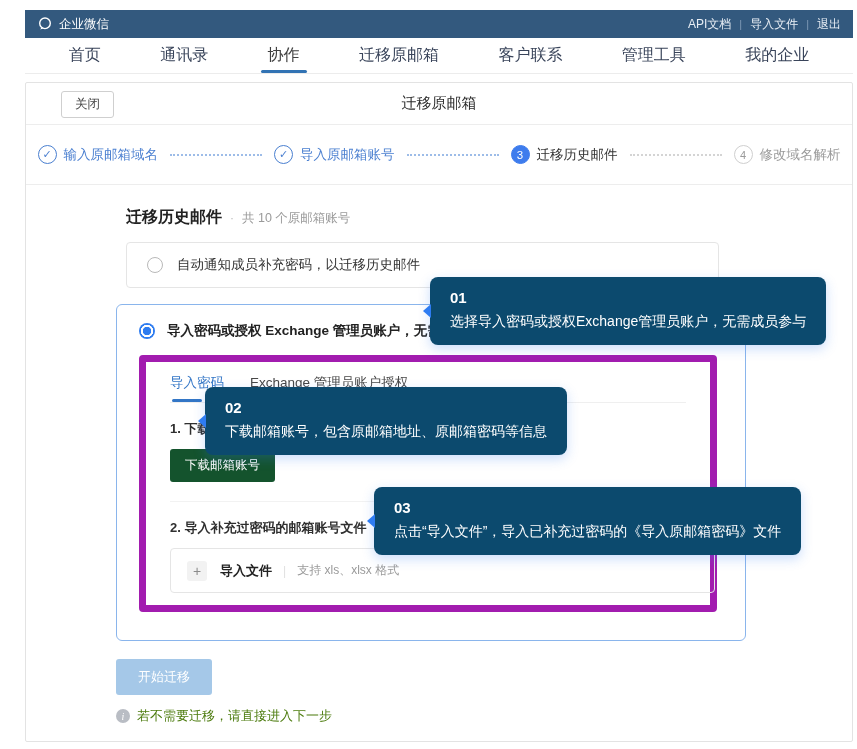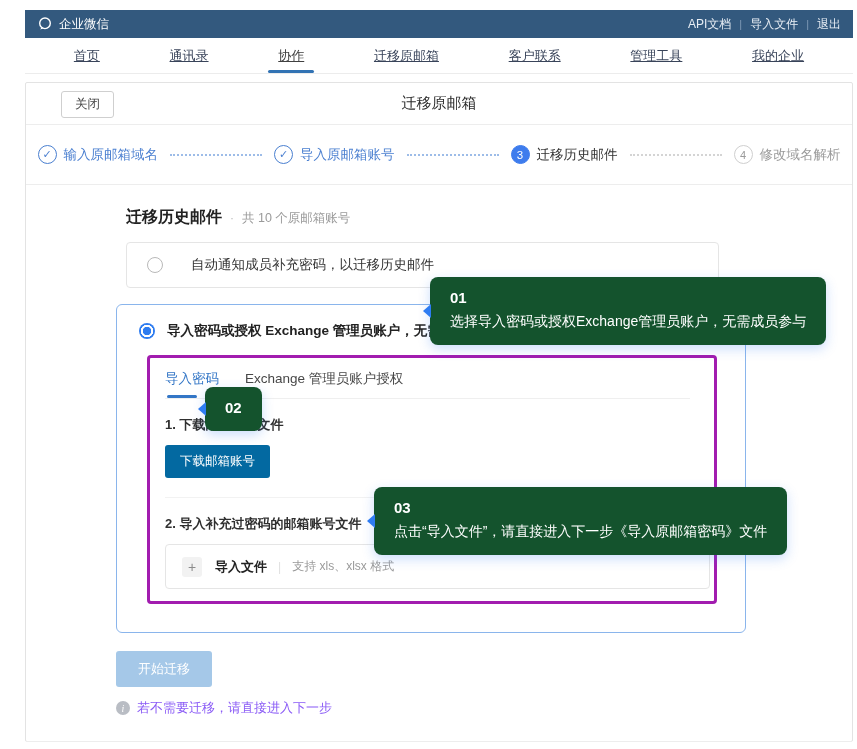--- a/index.html
+++ b/index.html
@@ -21,21 +21,21 @@
   .topbar-right a { color:#e8eef5; text-decoration:none; cursor:pointer; }
   .topbar-sep { color:#7d9ab5; font-size:11px; }
 
   
   .navbar {
     height:36px; background:#fff; border-bottom:1px solid #ececec;
     display:flex; align-items:stretch; justify-content:space-around; padding:0 14px;
   }
   .nav-tab {
     display:flex; align-items:center; position:relative;
-    font-size:13px; color:#39445a; cursor:pointer; padding:0 4px;text-decoration:underline;
+    font-size:16px; color:#39445a; cursor:pointer; padding:0 4px;
   }
   .nav-tab.active { color:#404040; }
   .nav-tab.active::after {
     content:""; position:absolute; left:50%; transform:translateX(-50%);
     bottom:0; width:46px; height:3px; border-radius:2px; background:#3273b4;
   }
 
   
   .panel {
     margin-top:8px; background:#fff; border:1px solid #e3e3e3; border-radius:2px;
@@ -74,21 +74,21 @@
 
   
   .content { padding:22px 35px 0 90px; position:relative; }
   .section-title-row { display:flex; align-items:baseline; gap:8px; margin-left:10px; }
   .section-title { font-size:16px; font-weight:bold; color:#222; }
   .section-dot { color:#bbb; font-size:12px; }
   .section-subtitle { font-size:12.5px; color:#9a9a9a; }
 
   .option-card {
     border:1px solid #e5e5e5; border-radius:4px; background:#fff;
-    display:flex; align-items:center; gap:28px;
+    display:flex; align-items:center; gap:14px;
     height:46px; padding:0 20px; margin-top:14px; margin-left:10px; width:593px;
     cursor:pointer;
   }
   .radio {
     width:16px; height:16px; border-radius:50%; border:1px solid #b9b9b9; background:#fff;
     flex:none;
   }
   .radio.checked {
     border:none;
     background:radial-gradient(circle at center, #2e7cf0 0 4px, #ffffff 4.5px 6px, #2e7cf0 6.5px 8px);
@@ -96,33 +96,33 @@
   .option-label { font-size:13.5px; color:#333; }
 
   .selected-card {
     border:1px solid #8ab5ec; border-radius:6px; background:#fff;
     margin-top:16px; width:630px; padding:17px 28px 28px 22px;
   }
   .selected-card .option-row { display:flex; align-items:center; gap:12px; cursor:pointer; }
   .selected-card .option-label { font-weight:bold; font-size:13.5px; color:#222; }
 
   .inner-card {
-    margin-top:15px; margin-left:8px; border:3px solid #a21caf; border-radius:4px;
-    padding:12px 24px 12px 15px;
+    margin-top:15px; border:7px solid #a21caf; border-radius:4px;
+    padding:12px 24px 12px 24px;
   }
   .tabs-row { display:flex; gap:26px; border-bottom:1px solid #efefef; }
   .tab { padding-bottom:10px; position:relative; font-size:13.5px; color:#474747; cursor:pointer; }
   .tab.active { color:#3376c6; }
   .tab.active::after {
     content:""; position:absolute; left:2px; bottom:0; width:30px; height:3px;
     border-radius:2px; background:#3376c6;
   }
   .step-label-sm { margin-top:17px; font-size:13px; color:#2f2f2f; font-weight:bold; }
   .download-btn {
-    margin-top:11px; background:#0369a1; color:#fff; border:none; border-radius:3px;
+    margin-top:11px; background:#14532d; color:#fff; border:none; border-radius:3px;
     padding:8px 15px; font-size:12.5px; cursor:pointer; font-family:inherit;
   }
   .inner-divider { margin-top:19px; border-bottom:1px solid #f2f2f2; }
   .import-box {
     margin-top:11px; border:1px solid #e5e5e5; border-radius:4px; height:45px;
     display:flex; align-items:center; padding:0 16px; cursor:pointer; width:545px;
   }
   .plus-square {
     width:20px; height:20px; background:#f2f2f2; border-radius:3px; color:#8b8b8b;
     display:flex; align-items:center; justify-content:center; font-size:14px;
@@ -134,32 +134,32 @@
   .start-btn {
     margin-top:18px; background:#a5c8e8; color:#fff; border:none; border-radius:3px;
     padding:9px 22px; font-size:13px; cursor:not-allowed; font-family:inherit;
   }
   .note-row { margin-top:12px; display:flex; align-items:center; gap:7px; }
   .info-icon {
     width:14px; height:14px; border-radius:50%; background:#b9bdc4; color:#fff;
     font-size:10px; display:flex; align-items:center; justify-content:center;
     font-style:italic; font-family:"Liberation Serif",serif;
   }
-  .note-text { font-size:13px; color:#8b5cf6; }
+  .note-text { font-size:13px; color:#4d7c0f; }
 
   
   .footer-divider { margin-top:24px; border-bottom:1px solid #ededed; }
   .footer-row {
     display:flex; align-items:center; justify-content:space-between;
     padding:18px 96px 0 90px;
   }
 
   
   .tooltip {
-    position:absolute; background:#14532d; color:#fff; border-radius:8px;
+    position:absolute; background:#0c4a6e; color:#fff; border-radius:8px;
     padding:11px 20px 13px 20px; z-index:30;
     box-shadow:0 4px 12px rgba(46,124,242,.25);
   }
   .tooltip::before {
     content:""; position:absolute; left:-7px; top:50%; margin-top:-7px;
     border-top:7px solid transparent; border-bottom:7px solid transparent;
     border-right:8px solid #2e7cf2;
   }
   .tooltip-num { font-weight:bold; font-size:15px; line-height:20px; }
   .tooltip-text { font-size:14px; line-height:21px; margin-top:3px; white-space:nowrap; }
@@ -288,17 +288,18 @@
 
   </div>
 </div>
 
 <div class="tooltip" id="tooltip-01">
   <div class="tooltip-num">01</div>
   <div class="tooltip-text">选择导入密码或授权Exchange管理员账户，无需成员参与</div>
 </div>
 <div class="tooltip" id="tooltip-02">
   <div class="tooltip-num">02</div>
+  <div class="tooltip-text">下载邮箱账号，包含原邮箱地址、原邮箱密码等信息</div>
 </div>
 <div class="tooltip" id="tooltip-03">
   <div class="tooltip-num">03</div>
-  <div class="tooltip-text">点击“导入文件”，请直接进入下一步《导入原邮箱密码》文件</div>
+  <div class="tooltip-text">点击“导入文件”，导入已补充过密码的《导入原邮箱密码》文件</div>
 </div>
 
 </body></html>

